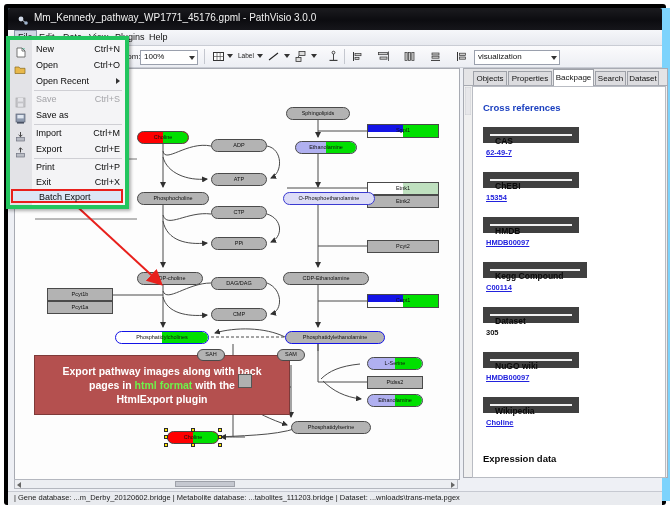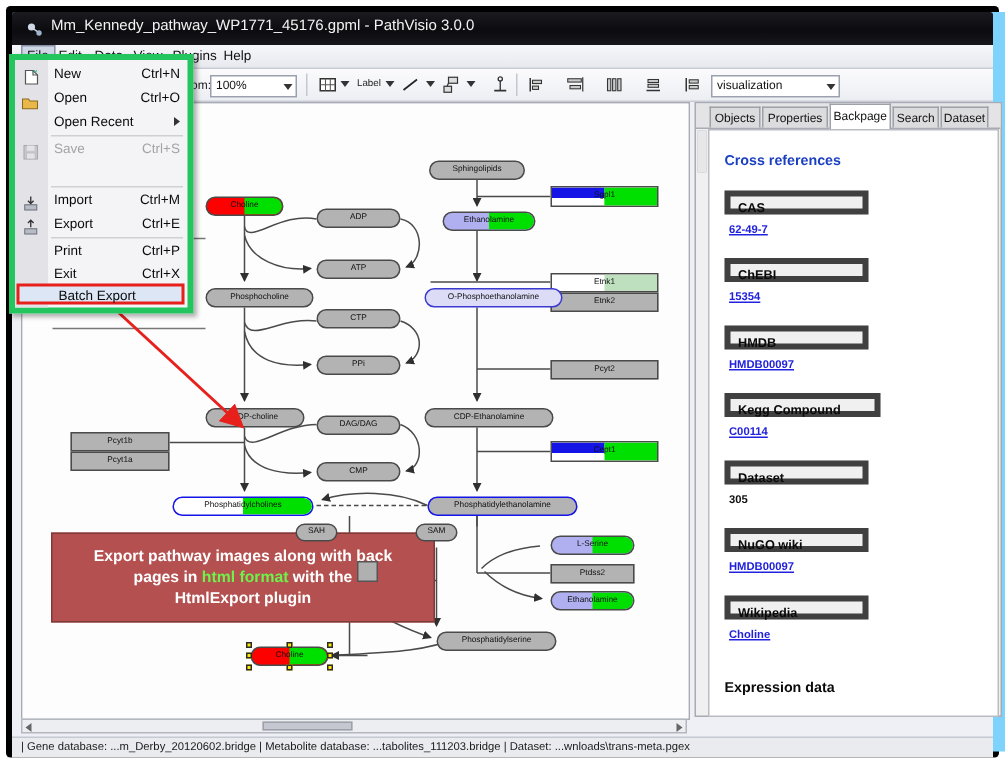--- a/index.html
+++ b/index.html
@@ -83,21 +83,21 @@
 
   
   .sidepanel{position:absolute;left:455px;top:38px;width:205px;height:410px;background:#f0f0f0;border:1px solid #a8abb3;box-sizing:border-box;}
   .tabstrip{position:absolute;left:0;top:0;width:203px;height:16px;background:#e4e4e6;border-bottom:1px solid #a8abb3;}
   .tab{position:absolute;top:2px;height:14px;background:#dcdcdf;border:1px solid #9ea1a8;border-bottom:none;
       font-size:8px;color:#111;line-height:13px;text-align:center;box-sizing:border-box;}
   .tab.sel{background:#ffffff;top:0px;height:17px;line-height:15px;font-weight:normal;z-index:5;}
   .panelbody{position:absolute;left:8px;top:17px;width:194px;height:392px;background:#ffffff;border:1px solid #b9bcc3;box-sizing:border-box;overflow:hidden;}
   .scrollpip{position:absolute;left:1px;top:18px;width:6px;height:28px;}
   .xr-title{position:absolute;left:10px;top:15px;font-size:9.5px;font-weight:bold;color:#1a3fbf;}
-  .xr-box{position:absolute;left:10px;width:96px;height:16px;background:#f0f0f0;border:4px solid #404040;box-sizing:border-box;}
+  .xr-box{position:absolute;left:10px;width:96px;height:16px;background:#f0f0f0;border:7px solid #404040;box-sizing:border-box;}
   .xr-box span{position:absolute;left:5px;top:2px;font-size:8.5px;font-weight:bold;color:#0a0a0a;}
   .xr-val{position:absolute;left:13px;font-size:7.5px;color:#2222dd;text-decoration:underline;font-weight:bold;}
   .xr-val.plain{color:#111;text-decoration:none;}
   .expr{position:absolute;left:10px;top:366px;font-size:9.5px;font-weight:bold;color:#0a0a0a;}
 
   
   .hscroll{position:absolute;left:6px;top:449px;width:444px;height:10px;background:#eceef2;border:1px solid #b4b7bf;box-sizing:border-box;}
   .hscroll .thumb{position:absolute;left:160px;top:1px;width:60px;height:6px;background:#c5c8d0;border:1px solid #9ea1a9;box-sizing:border-box;}
   .hscroll .ar{position:absolute;top:2px;width:0;height:0;}
   .statusbar{position:absolute;left:0px;top:461px;width:654px;height:13px;background:#e9ebef;border-top:1px solid #c6c9d1;}
@@ -538,20 +538,31 @@
         <svg width="11" height="11" viewBox="0 0 11 11">
             <rect x="1" y="1" width="9" height="9" fill="#c8c8cc" stroke="#a9a9ad" stroke-width=".7"></rect>
             <rect x="3" y="1" width="5" height="3.5" fill="#e4e4e8"></rect>
             <rect x="2.6" y="6" width="5.8" height="4" fill="#e4e4e8" stroke="#b8b8bc" stroke-width=".5"></rect>
           </svg>
       </span>
       <span class="fm-lab dis">Save</span>
       <span class="fm-acc dis">Ctrl+S</span>
     </div>
 
+    <div class="fm-row" style="top:68px;">
+      <span style="position:absolute;left:5px;top:2px;">
+        <svg width="11" height="11" viewBox="0 0 11 11">
+            <rect x="1" y="1" width="9" height="8" fill="#8d99ad" stroke="#5d6577" stroke-width=".7"></rect>
+            <rect x="2.4" y="2" width="6.2" height="3.4" fill="#dfe6f0"></rect>
+            <rect x="2" y="9" width="7" height="1.6" fill="#4a5264"></rect>
+          </svg>
+      </span>
+      <span class="fm-lab">Save as</span>
+      <span class="fm-acc"></span>
+    </div>
 
     <div class="fm-div" style="top:84px;"></div>
 
     <div class="fm-row" style="top:86px;">
       <span style="position:absolute;left:5px;top:2px;">
         <svg width="11" height="11" viewBox="0 0 11 11">
             <rect x="1.5" y="6.5" width="8" height="3.5" fill="#b9bcc4" stroke="#6f7380" stroke-width=".7"></rect>
             <path d="M5.5,1 v4.5 M3.6,3.8 l1.9,1.9 l1.9,-1.9" fill="none" stroke="#333" stroke-width=".9"></path>
           </svg>
       </span>

